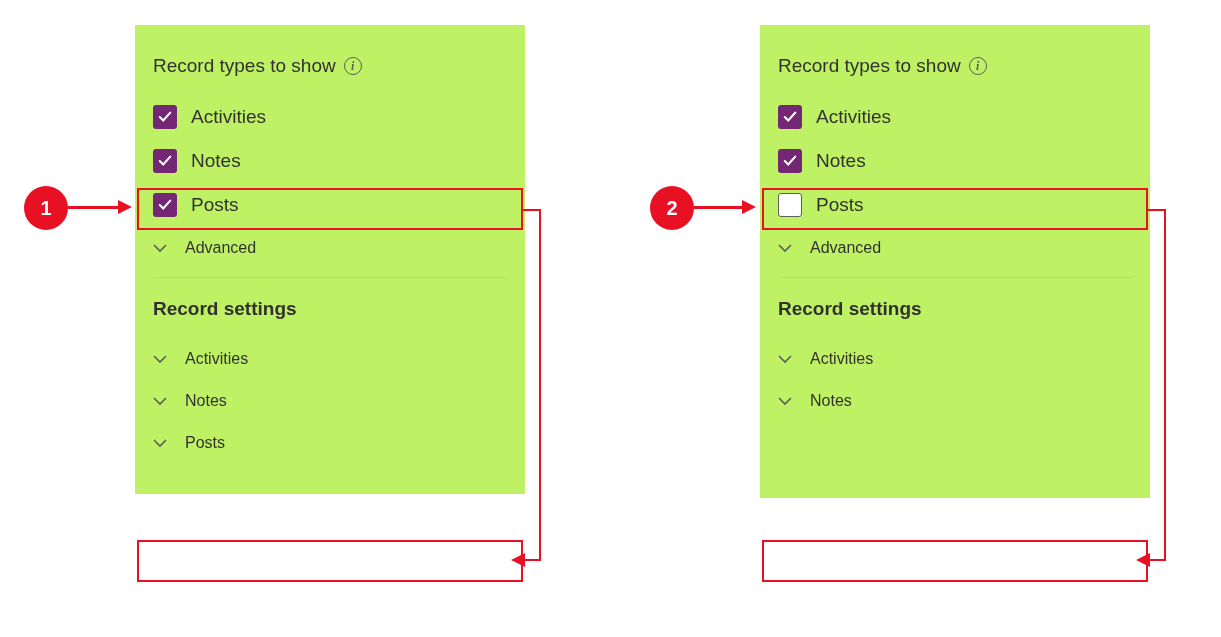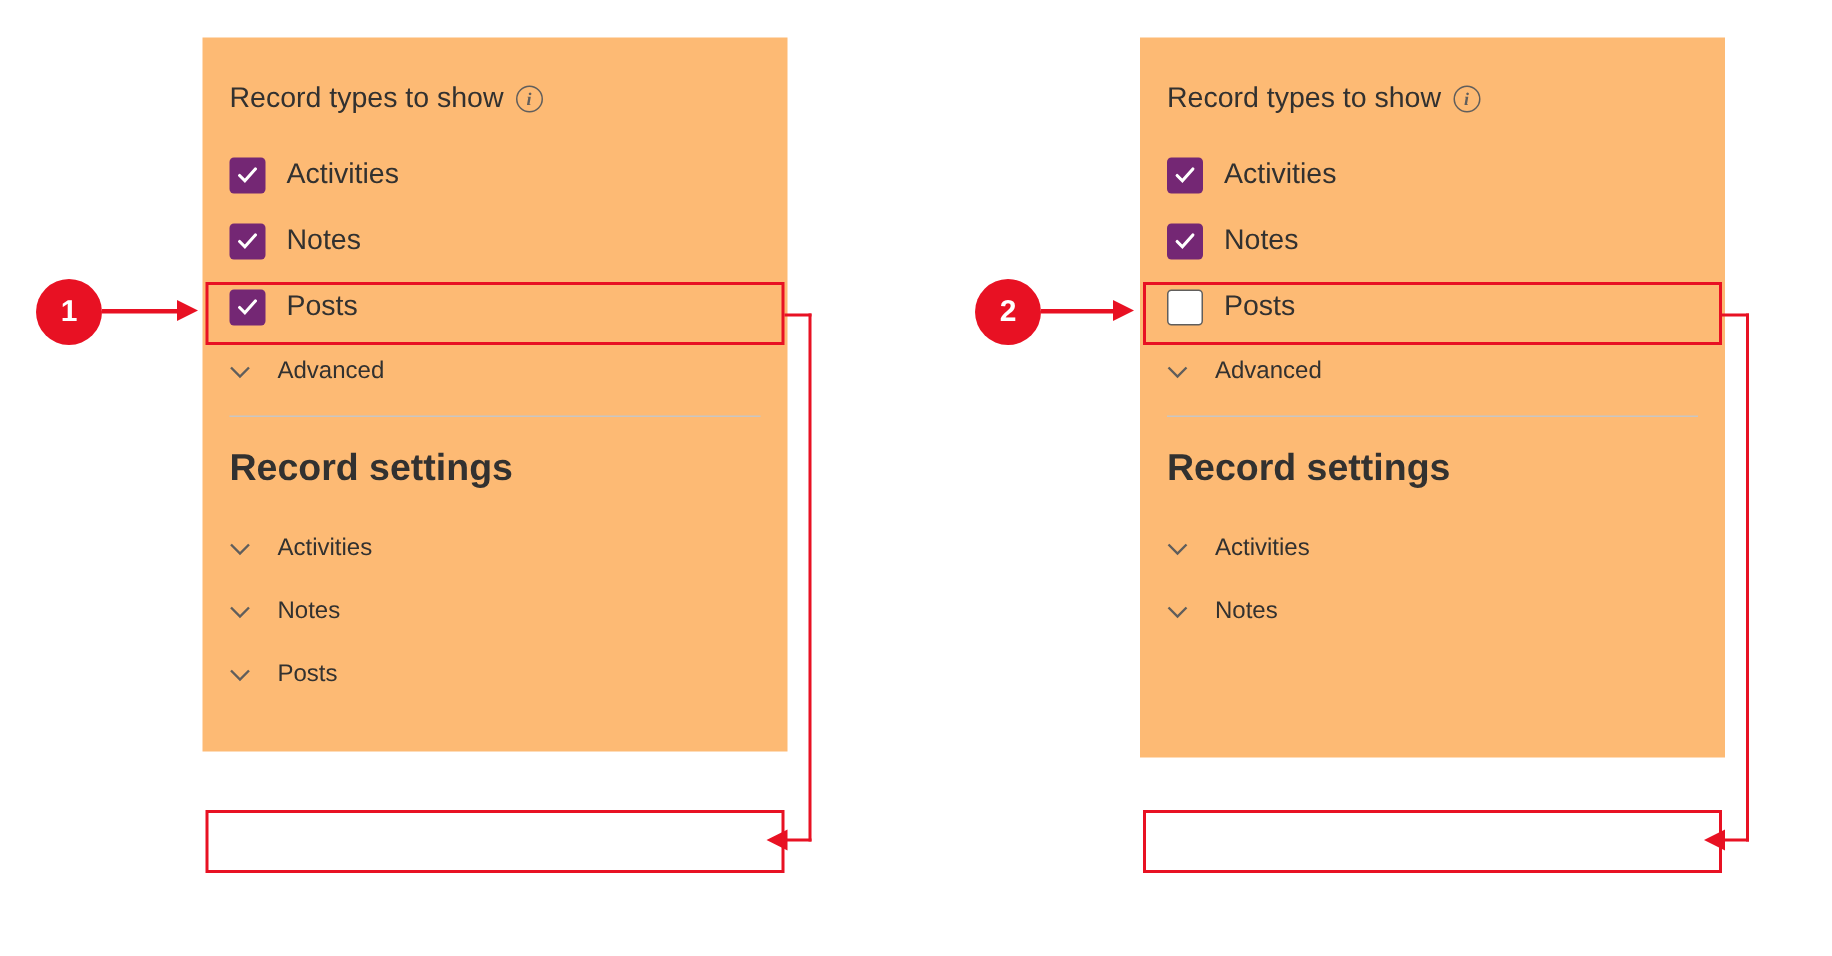--- a/index.html
+++ b/index.html
@@ -7,21 +7,21 @@
       font-family: "Segoe UI", -apple-system, sans-serif;
       background: #ffffff;
       width: 1221px;
       height: 637px;
       position: relative;
       color: #323130;
     }
     .panel {
       position: absolute;
       width: 390px;
-      background: #fdba74;
+      background: #bef264;
       padding: 20px 0 30px 0;
     }
     .panel-left { left: 135px; top: 25px; }
     .panel-right { left: 760px; top: 25px; }
     .section-header {
       display: flex;
       align-items: center;
       gap: 8px;
       padding: 10px 18px 18px 18px;
       font-size: 19px;
@@ -74,21 +74,21 @@
       justify-content: center;
       color: #605e5c;
     }
     .chevron svg { width: 14px; height: 10px; }
     .divider {
       height: 1px;
       background: #c8c6c4;
       margin: 8px 18px 6px 18px;
     }
     .subheader {
-      font-size: 25px;
+      font-size: 19px;
       font-weight: 600;
       padding: 14px 18px 18px 18px;
     }
     .highlight-box {
       position: absolute;
       border: 2px solid #e81123;
       pointer-events: none;
     }
     .callout {
       position: absolute;

